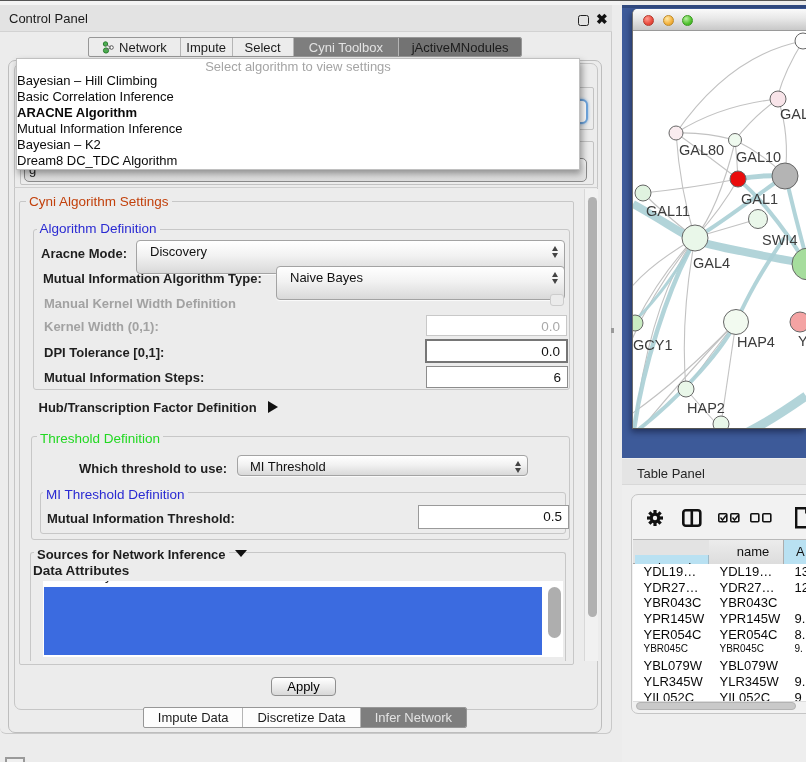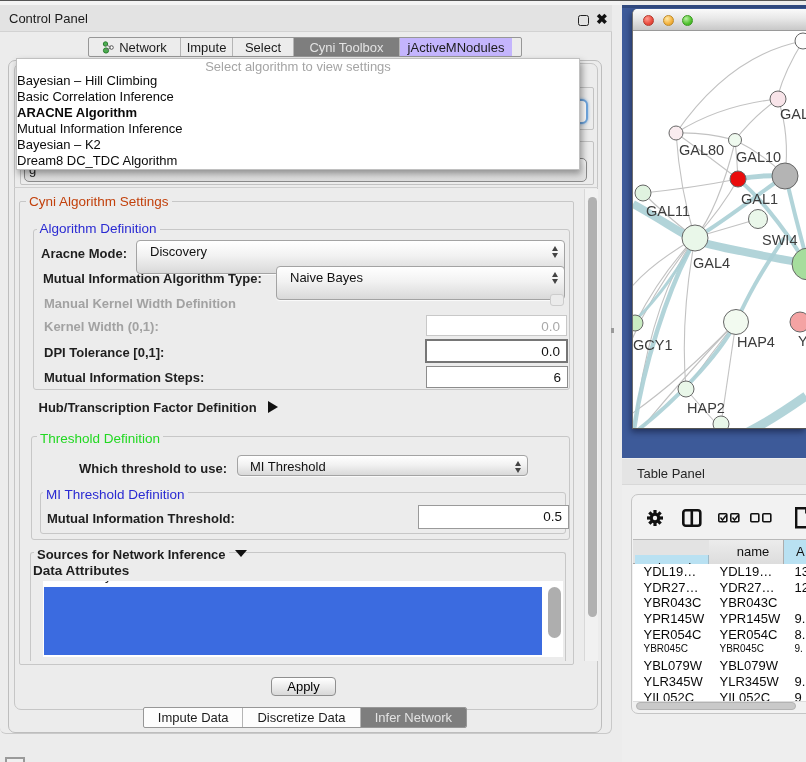--- a/index.html
+++ b/index.html
@@ -36,21 +36,21 @@
  <div class="t" style="width:92px"><svg width="13" height="13" viewBox="0 0 13 13" style="margin-right:4px">
         <circle cx="3.5" cy="3" r="2.2" fill="#4caf50" stroke="#2d7d32"></circle>
         <circle cx="4" cy="9.5" r="2.6" fill="#4caf50" stroke="#2d7d32"></circle>
         <circle cx="9.5" cy="6.5" r="1.8" fill="#fff" stroke="#555"></circle>
         <line x1="4" y1="4" x2="9" y2="6" stroke="#777" stroke-width="1"></line>
         <line x1="4" y1="9" x2="9" y2="7" stroke="#777" stroke-width="1"></line>
       </svg>Network</div>
  <div class="t" style="width:52px">Impute</div>
  <div class="t" style="width:61px">Select</div>
  <div class="t" style="width:106px;background:#7e7e7e;color:#e3e3e3">Cyni Toolbox</div>
- <div class="t" style="width:112px;background:#c4b5fd">jActiveMNodules</div>
+ <div class="t" style="width:122px;background:#737373">jActiveMNodules</div>
 </div>
 
 <div class="abs" style="left:8px;top:60px;width:594px;height:673px;border:1px solid #bdbdbd;border-radius:7px;background:#ececec"></div>
 <div class="abs" style="left:14px;top:63px;width:584px;height:647px;border:1px solid #c6c6c6;border-radius:7px;background:#ececec"></div>
 
 <div class="abs" style="left:20px;top:87px;width:574px;height:43px;border:1px solid #c2c2c2;border-radius:2px"></div>
 <div class="abs" style="left:24px;top:99px;width:564px;height:25px;border:2px solid #6ea5dd;border-radius:6px;box-shadow:0 0 3px #7fb2e5;background:#fff"></div>
 <div class="abs" style="left:20px;top:141px;width:574px;height:44px;border:1px solid #c2c2c2;border-radius:2px"></div>
 <div class="abs" style="left:24px;top:158px;width:563px;height:24px;border:1px solid #8a8a8a;border-radius:5px;background:linear-gradient(#fff,#ddd)">
     <span style="position:absolute;left:4px;top:3px;font-size:13px;color:#222">g</span>

